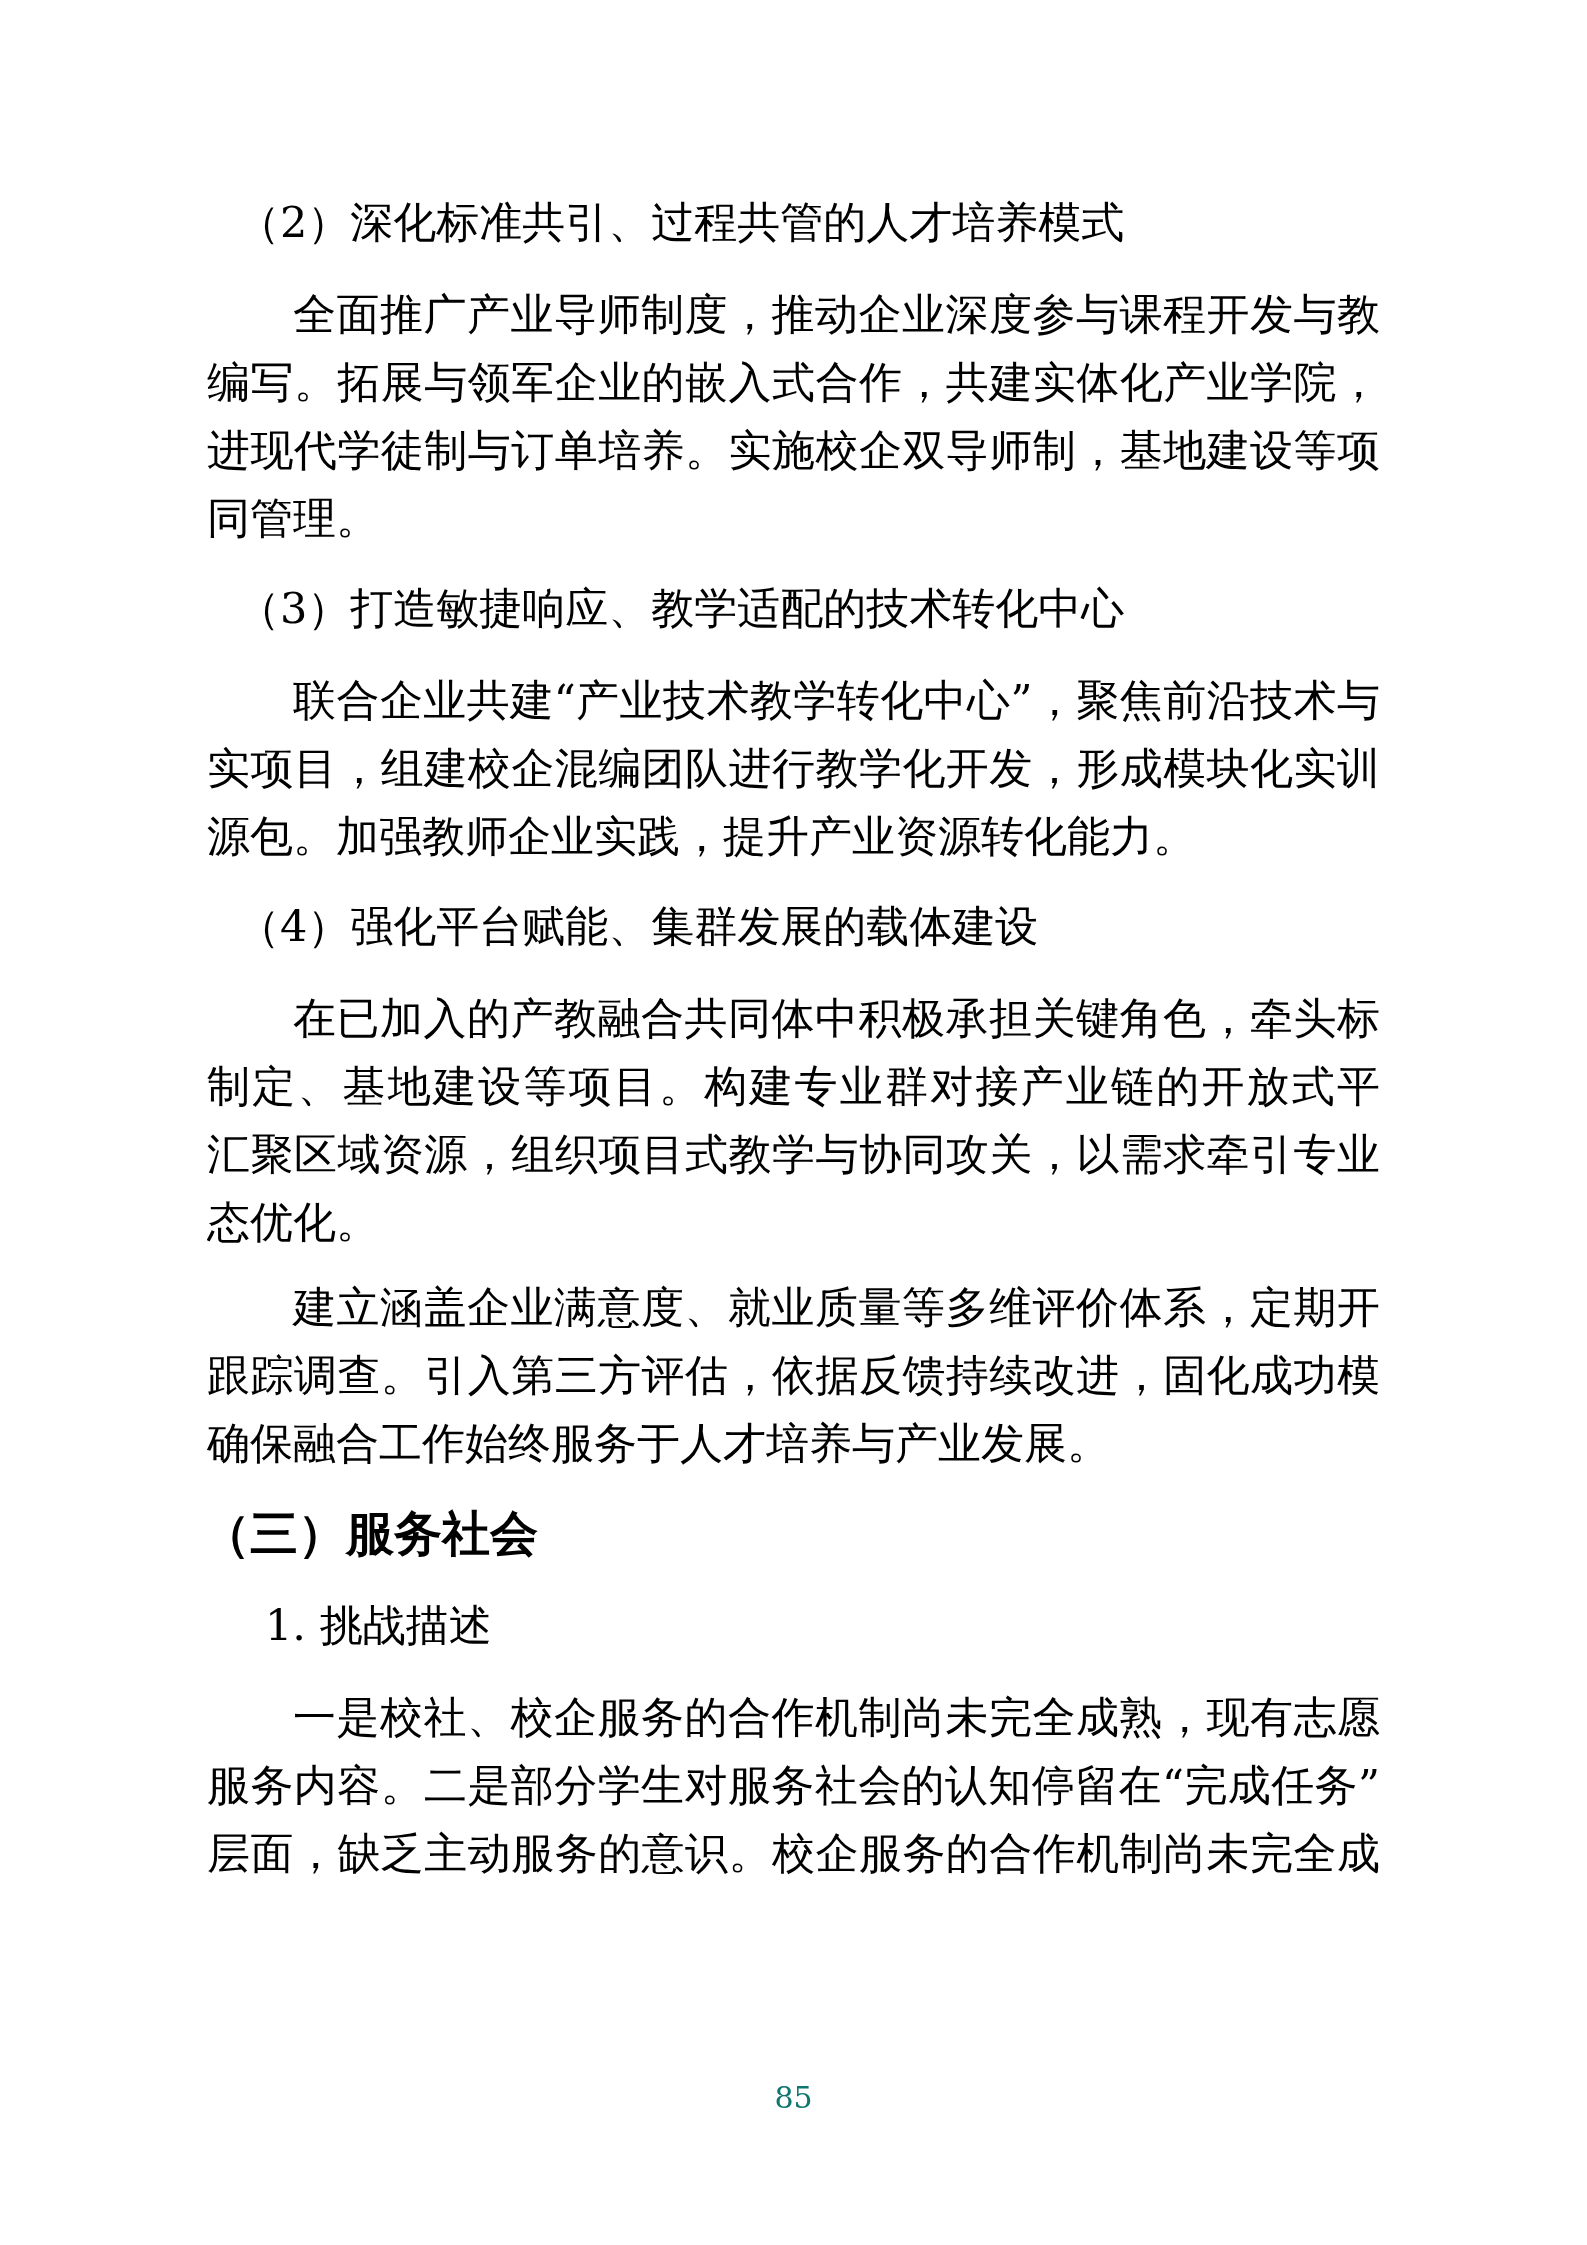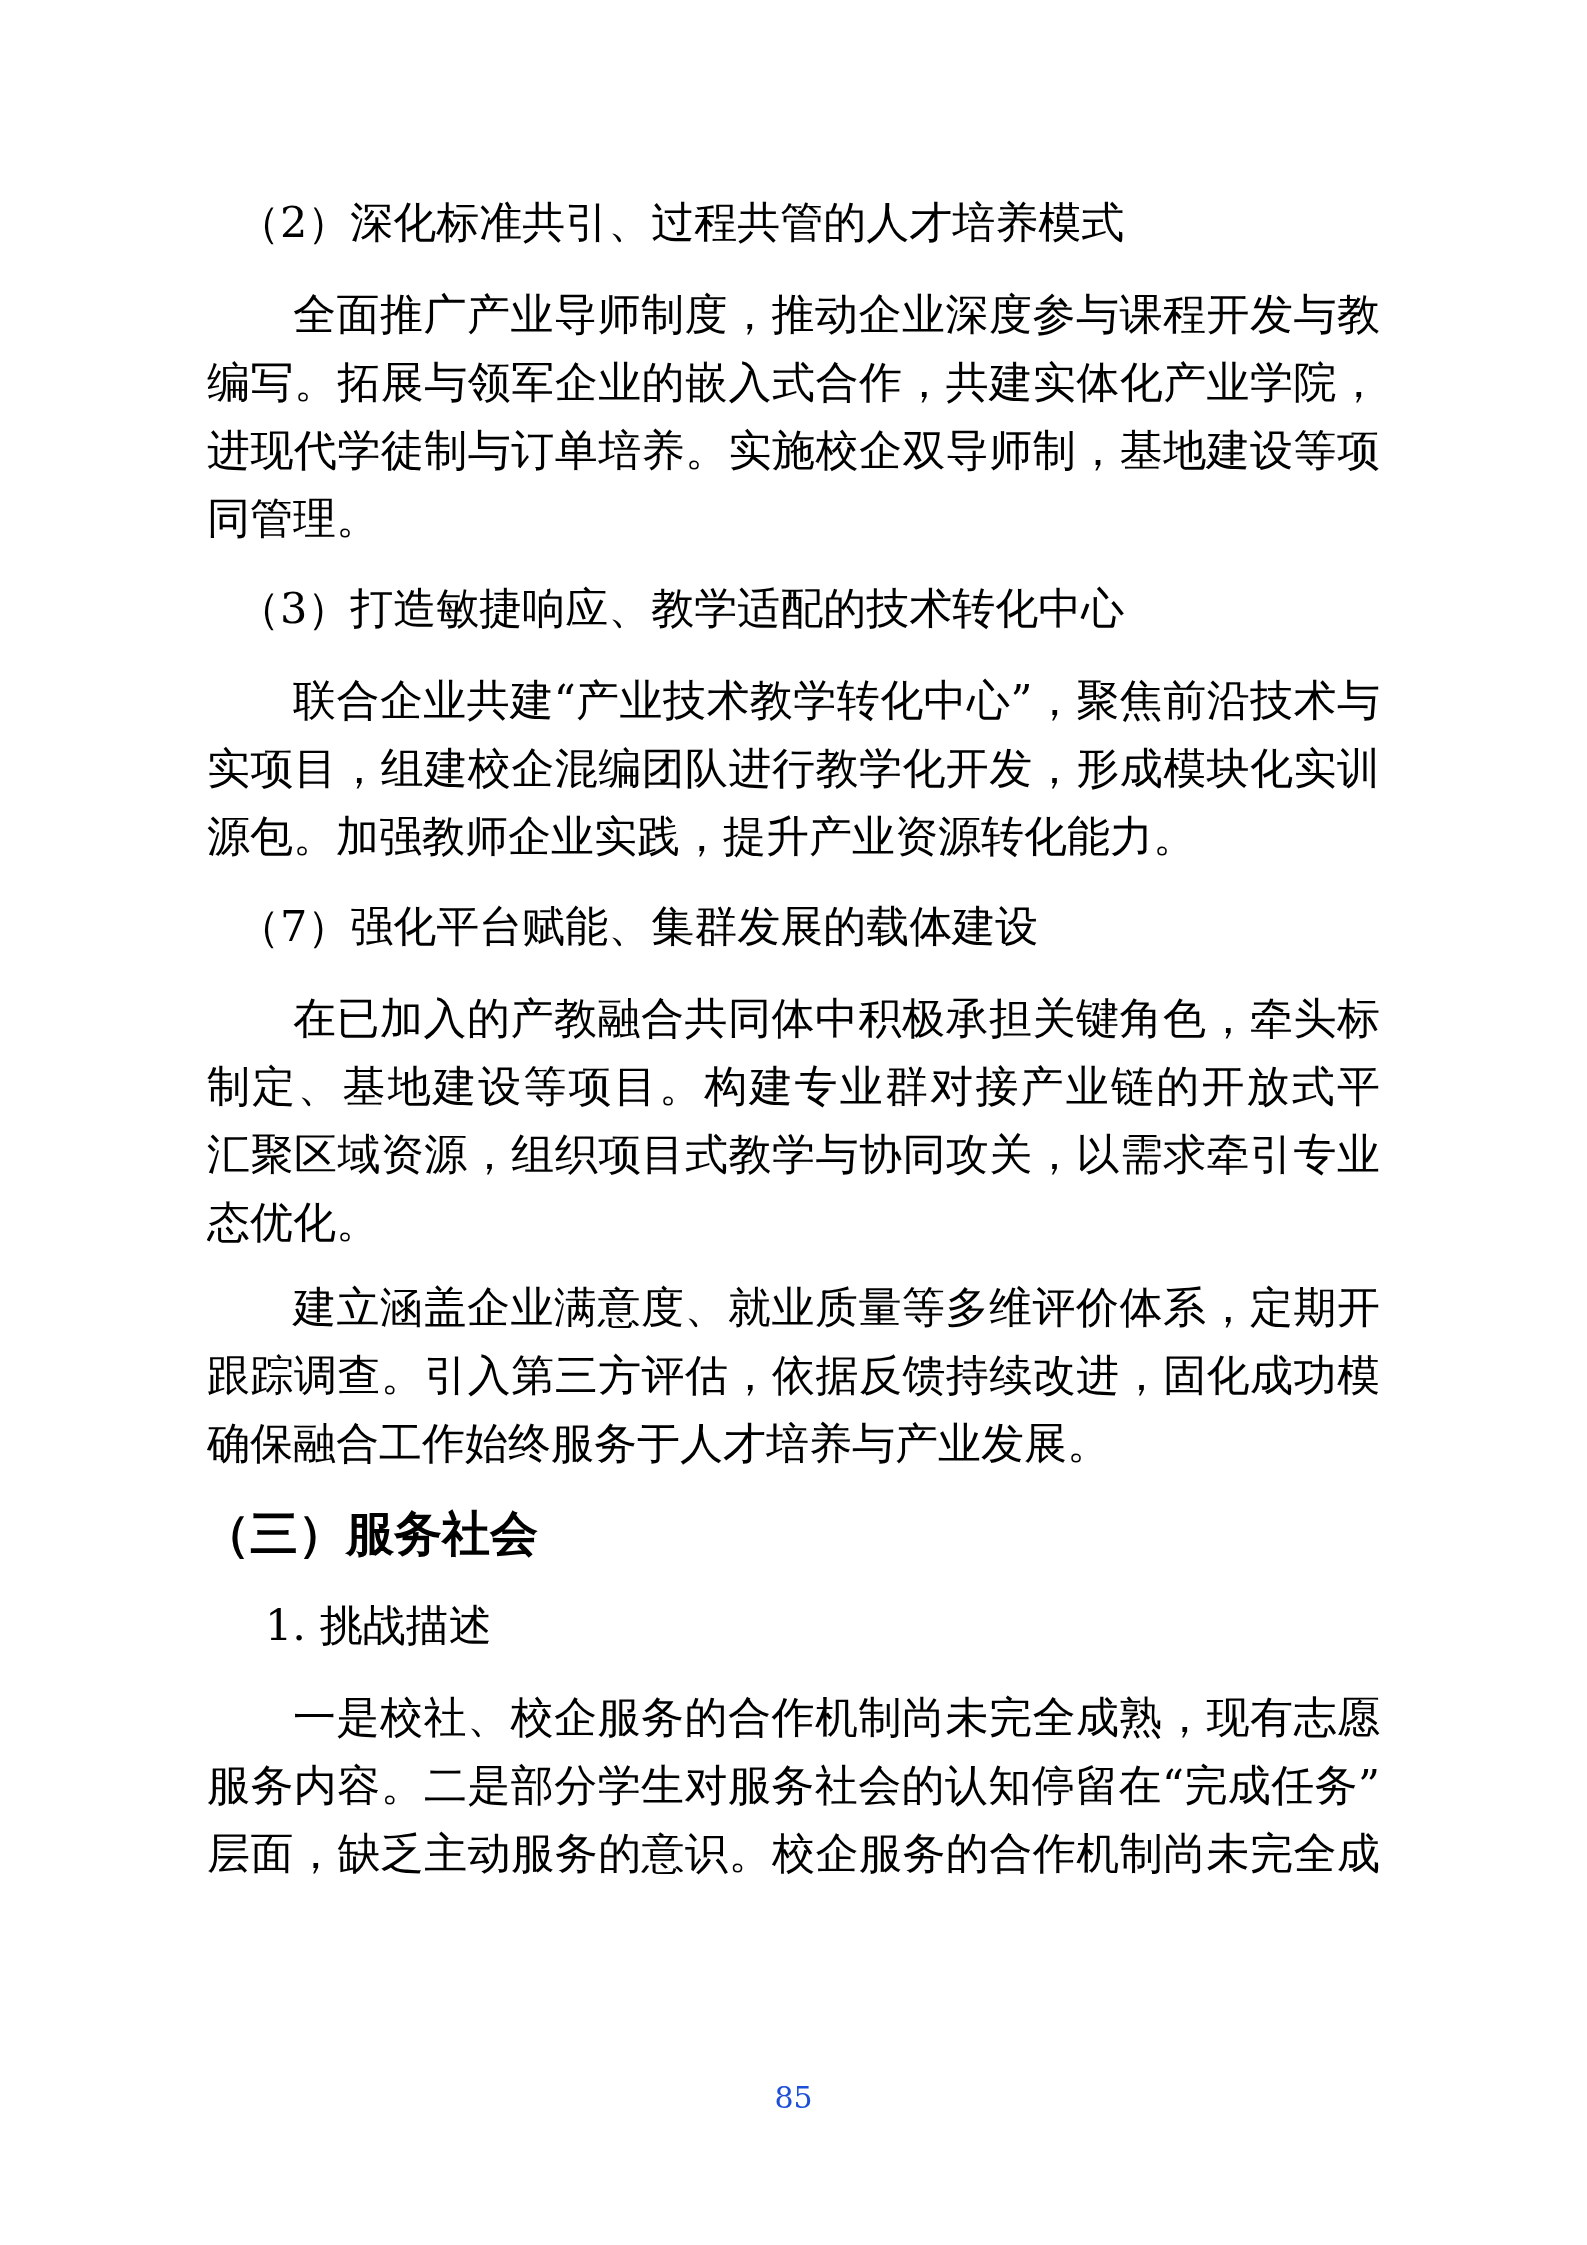--- a/index.html
+++ b/index.html
@@ -64,42 +64,42 @@
     margin: 17px;
   }
   .footer {
     position: absolute;
     top: 2080px;
     left: 0;
     width: 100%;
     text-align: center;
     font-size: 30px;
     line-height: 36px;
-    color: #1d4ed8;
+    color: #0f766e;
   }
 </style>
 </head>
 <body>
 
 <div class="page">
   <div class="doc" id="doc">
       <div class="h-num">（2）深化标准共引、过程共管的人才培养模式</div>
       <div class="para">
         <div class="ln first fill">全面推广产业导师制度，推动企业深度参与课程开发与教材</div>
         <div class="ln fill">编写。拓展与领军企业的嵌入式合作，共建实体化产业学院，推</div>
         <div class="ln fill">进现代学徒制与订单培养。实施校企双导师制，基地建设等项目</div>
         <div class="ln">同管理。</div>
       </div>
       <div class="h-num">（3）打造敏捷响应、教学适配的技术转化中心</div>
       <div class="para">
         <div class="ln first fill">联合企业共建“产业技术教学转化中心”，聚焦前沿技术与真</div>
         <div class="ln fill">实项目，组建校企混编团队进行教学化开发，形成模块化实训资</div>
         <div class="ln">源包。加强教师企业实践，提升产业资源转化能力。</div>
       </div>
-      <div class="h-num">（7）强化平台赋能、集群发展的载体建设</div>
+      <div class="h-num">（4）强化平台赋能、集群发展的载体建设</div>
       <div class="para">
         <div class="ln first fill">在已加入的产教融合共同体中积极承担关键角色，牵头标准</div>
         <div class="ln fill">制定、基地建设等项目。构建专业群对接产业链的开放式平台，</div>
         <div class="ln fill">汇聚区域资源，组织项目式教学与协同攻关，以需求牵引专业动</div>
         <div class="ln">态优化。</div>
       </div>
       <div class="para">
         <div class="ln first fill">建立涵盖企业满意度、就业质量等多维评价体系，定期开展</div>
         <div class="ln fill">跟踪调查。引入第三方评估，依据反馈持续改进，固化成功模式，</div>
         <div class="ln">确保融合工作始终服务于人才培养与产业发展。</div>

